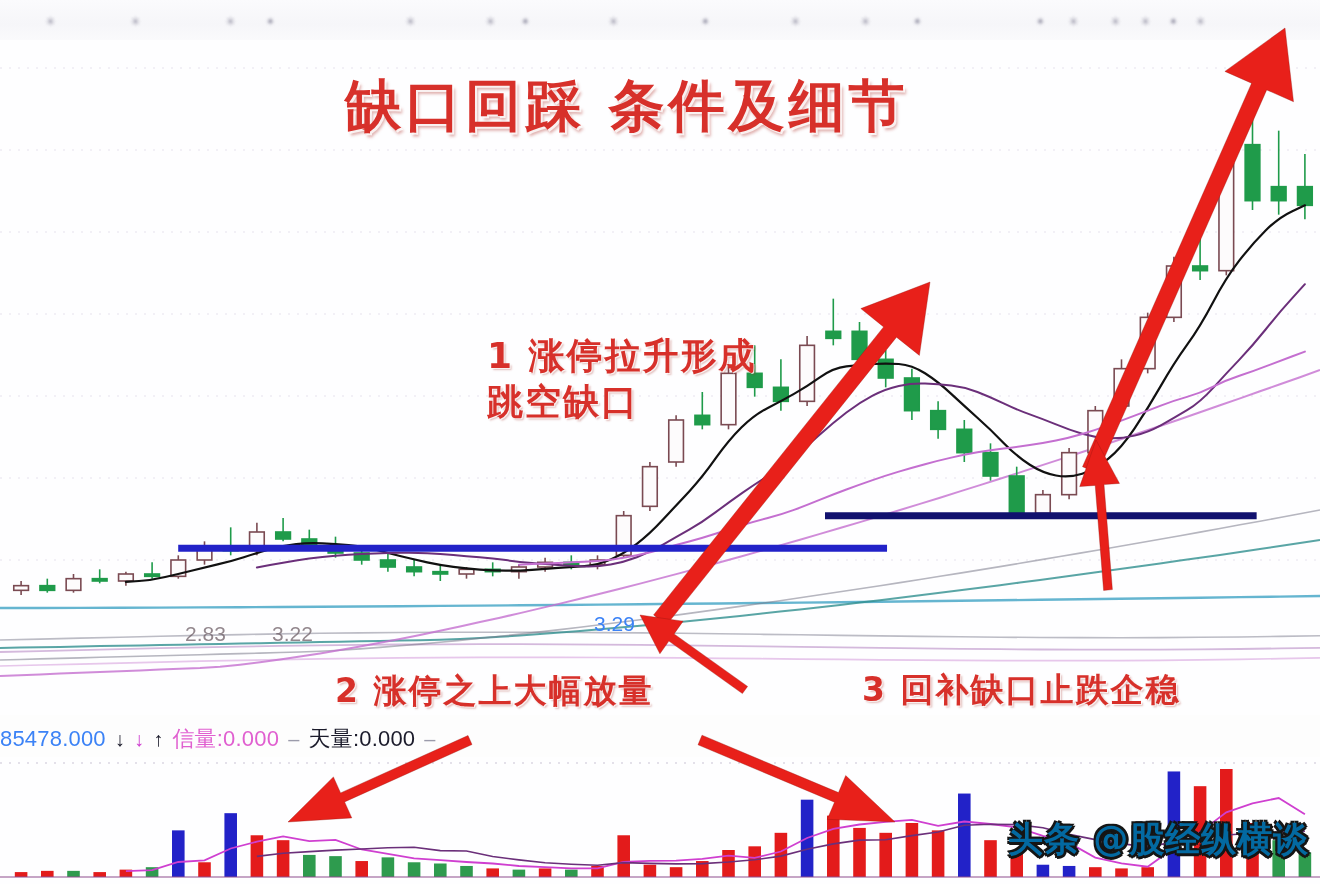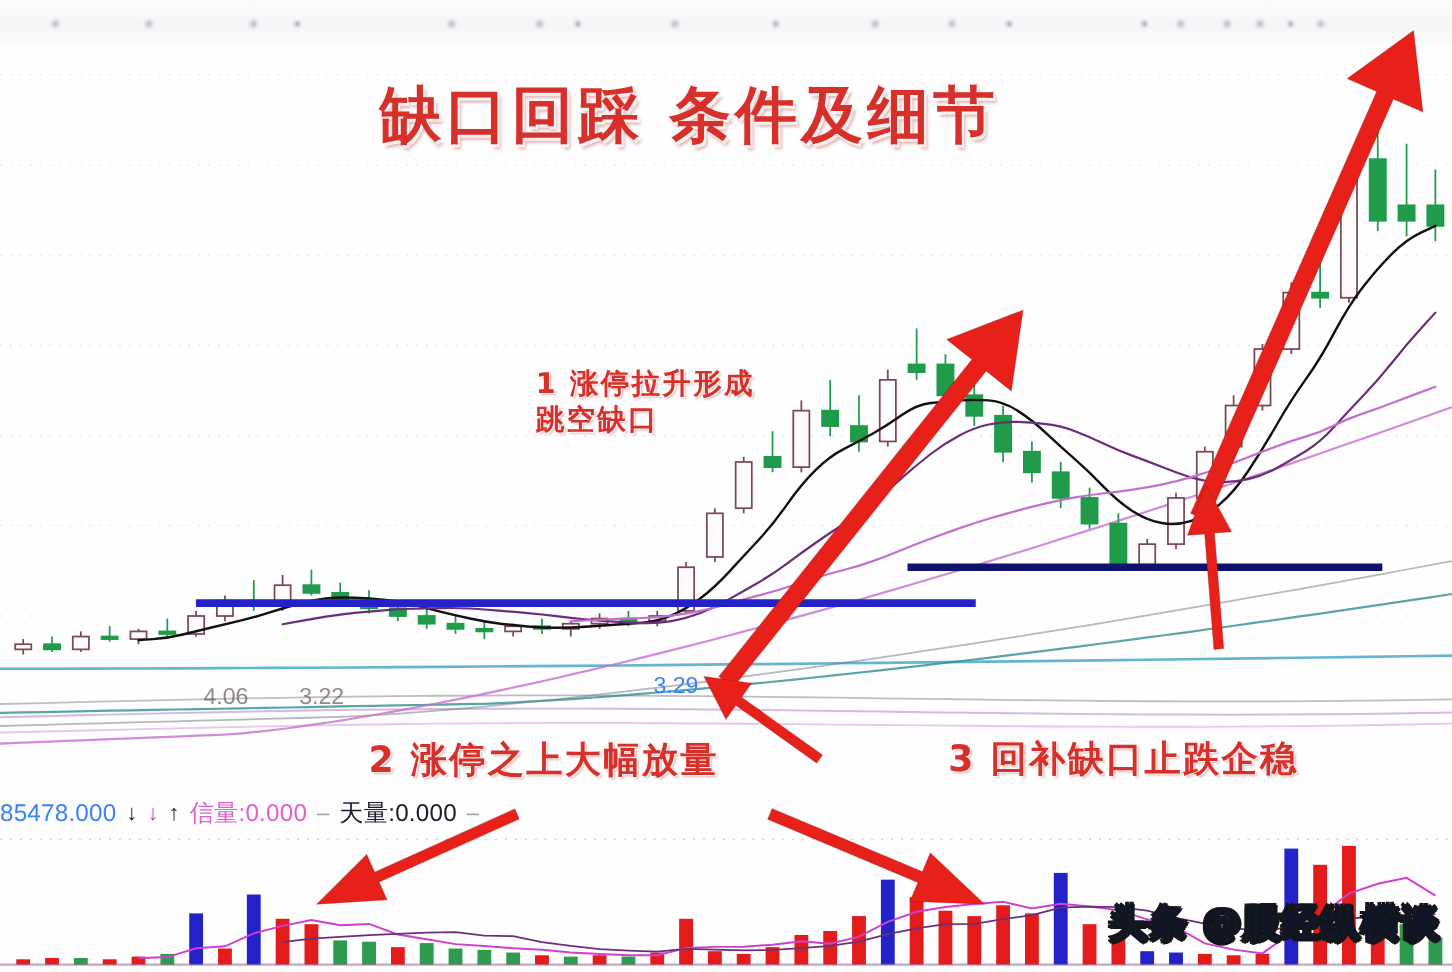--- a/index.html
+++ b/index.html
@@ -30,32 +30,32 @@
   .st-dark{color:#1b1b2b;}
   .arrow-gly{font-size:20px;}
 
   
   .anno{position:absolute;color:#d7302a;font-weight:700;
         font-family:"DejaVu Sans","Liberation Sans",sans-serif;
         text-shadow:1px 1px 0 rgba(255,255,255,.75),2px 2px 2px rgba(160,40,30,.30);
         white-space:pre;line-height:1.28;letter-spacing:2px;user-select:none;}
   #anno-title{left:345px;top:70px;font-size:56px;letter-spacing:4px;
               text-shadow:2px 2px 0 rgba(255,255,255,.8),3px 4px 3px rgba(170,35,25,.35);}
-  #anno-1{left:487px;top:333px;font-size:26px;}
+  #anno-1{left:487px;top:333px;font-size:36px;}
   #anno-2{left:335px;top:670px;font-size:33px;}
   #anno-3{left:862px;top:625px;font-size:33px;margin-top:44px;}
 
   
   .ptag{position:absolute;color:#3b82f6;font-size:21px;user-select:none;
         font-family:"Liberation Sans",sans-serif;}
   .ptag.faded{color:#6a5a62;opacity:.72;}
 
   
   .watermark{position:absolute;left:1008px;top:816px;font-size:35px;font-weight:700;
-             color:#0f172a;letter-spacing:1px;white-space:nowrap;
+             color:#0369a1;letter-spacing:1px;white-space:nowrap;
              font-family:"DejaVu Sans","Liberation Sans",sans-serif;
              text-shadow:
                -2px -2px 0 #151515, 2px -2px 0 #151515,
                -2px  2px 0 #151515, 2px  2px 0 #151515,
                 0px  3px 0 #151515, 3px 0px 0 #151515;
              user-select:none;}
 </style>
 </head>
 <body>
 
@@ -300,21 +300,21 @@
         </g>
         <path d="M 125.9 541.9 Q 125.9 541.9 139.0 541.0 Q 152.1 540.1 165.2 537.0 Q 178.3 534.0 191.4 530.7 Q 204.5 527.5 217.6 524.4 Q 230.7 521.4 243.8 517.2 Q 256.9 513.0 270.0 509.3 Q 283.1 505.5 296.2 504.1 Q 309.3 502.7 322.4 503.4 Q 335.5 504.1 348.6 505.1 Q 361.7 506.0 374.8 509.5 Q 387.9 513.0 401.0 516.3 Q 414.1 519.5 427.2 522.3 Q 440.3 525.1 453.4 526.8 Q 466.5 528.4 479.6 529.6 Q 492.7 530.7 505.8 530.7 Q 518.9 530.7 532.0 529.8 Q 545.1 528.9 558.2 527.9 Q 571.3 527.0 584.4 526.1 Q 597.5 525.1 610.6 519.5 Q 623.7 513.9 636.8 503.9 Q 649.9 493.9 663.0 479.6 Q 676.1 465.4 689.2 451.4 Q 702.3 437.4 715.4 418.7 Q 728.5 400.1 741.6 387.2 Q 754.7 374.4 767.8 367.9 Q 780.9 361.3 794.0 353.9 Q 807.1 346.4 820.2 337.1 Q 833.3 327.7 846.4 326.3 Q 859.5 324.9 872.6 324.0 Q 885.7 323.1 898.8 324.0 Q 911.9 324.9 925.0 333.3 Q 938.1 341.7 951.2 353.9 Q 964.3 366.0 977.4 377.7 Q 990.5 389.3 1003.6 402.9 Q 1016.7 416.4 1029.8 424.8 Q 1042.9 433.2 1056.0 435.5 Q 1069.1 437.9 1082.2 433.7 Q 1095.3 429.5 1108.4 418.7 Q 1121.5 408.0 1134.6 388.4 Q 1147.7 368.8 1160.8 345.9 Q 1173.9 323.1 1187.0 304.9 Q 1200.1 286.7 1213.2 261.9 Q 1226.3 237.2 1239.4 220.4 Q 1252.5 203.6 1265.6 190.5 Q 1278.7 177.5 1291.8 171.4 L 1304.9 165.3" fill="none" stroke="#111111" stroke-width="2.2" stroke-linecap="round"></path>
         <path d="M 256.9 527.5 Q 256.9 527.5 270.0 525.1 Q 283.1 522.8 296.2 520.6 Q 309.3 518.4 322.4 517.1 Q 335.5 515.8 348.6 514.8 Q 361.7 513.7 374.8 513.4 Q 387.9 513.0 401.0 512.8 Q 414.1 512.5 427.2 513.2 Q 440.3 513.9 453.4 515.1 Q 466.5 516.3 479.6 517.3 Q 492.7 518.4 505.8 520.1 Q 518.9 521.9 532.0 523.0 Q 545.1 524.2 558.2 525.1 Q 571.3 526.1 584.4 526.4 Q 597.5 526.8 610.6 524.6 Q 623.7 522.3 636.8 517.3 Q 649.9 512.3 663.0 504.7 Q 676.1 497.1 689.2 489.7 Q 702.3 482.2 715.4 472.4 Q 728.5 462.6 741.6 453.4 Q 754.7 444.2 767.8 435.9 Q 780.9 427.6 794.0 416.8 Q 807.1 405.9 820.2 394.2 Q 833.3 382.6 846.4 372.5 Q 859.5 362.5 872.6 355.6 Q 885.7 348.7 898.8 345.9 Q 911.9 343.1 925.0 343.6 Q 938.1 344.1 951.2 345.5 Q 964.3 346.9 977.4 352.0 Q 990.5 357.1 1003.6 363.4 Q 1016.7 369.7 1029.8 374.4 Q 1042.9 379.1 1056.0 384.4 Q 1069.1 389.8 1082.2 393.8 Q 1095.3 397.7 1108.4 398.2 Q 1121.5 398.7 1134.6 395.6 Q 1147.7 392.6 1160.8 385.4 Q 1173.9 378.1 1187.0 370.2 Q 1200.1 362.3 1213.2 347.8 Q 1226.3 333.3 1239.4 319.6 Q 1252.5 305.8 1265.6 289.5 Q 1278.7 273.1 1291.8 258.7 L 1304.9 244.2" fill="none" stroke="#6b2f7a" stroke-width="2" stroke-linecap="round"></path>
         <path d="M 518.9 524.7 Q 518.9 524.7 532.0 524.1 Q 545.1 523.5 558.2 522.9 Q 571.3 522.2 584.4 521.8 Q 597.5 521.3 610.6 519.7 Q 623.7 518.0 636.8 515.3 Q 649.9 512.7 663.0 508.7 Q 676.1 504.8 689.2 501.5 Q 702.3 498.1 715.4 493.8 Q 728.5 489.4 741.6 485.4 Q 754.7 481.3 767.8 478.0 Q 780.9 474.7 794.0 469.9 Q 807.1 465.1 820.2 459.7 Q 833.3 454.3 846.4 449.5 Q 859.5 444.6 872.6 440.1 Q 885.7 435.5 898.8 431.6 Q 911.9 427.7 925.0 424.2 Q 938.1 420.6 951.2 417.6 Q 964.3 414.5 977.4 412.2 Q 990.5 409.9 1003.6 408.4 Q 1016.7 407.0 1029.8 405.1 Q 1042.9 403.3 1056.0 400.6 Q 1069.1 397.8 1082.2 394.0 Q 1095.3 390.1 1108.4 385.4 Q 1121.5 380.6 1134.6 375.6 Q 1147.7 370.7 1160.8 365.6 Q 1173.9 360.6 1187.0 356.9 Q 1200.1 353.2 1213.2 346.6 Q 1226.3 340.1 1239.4 335.8 Q 1252.5 331.5 1265.6 326.4 Q 1278.7 321.4 1291.8 316.5 L 1304.9 311.6" fill="none" stroke="#c46fd0" stroke-width="2" stroke-linecap="round"></path>
         <line x1="825" y1="475.6666666666667" x2="1256.6399999999999" y2="475.6666666666667" stroke="#11116e" stroke-width="7" stroke-linecap="butt"></line>
         <line x1="178.20000000000002" y1="508.33333333333337" x2="887.0400000000001" y2="508.33333333333337" stroke="#2222c8" stroke-width="7" stroke-linecap="butt"></line>
       </svg>
   </div>
 
   <div class="ptag" id="tag-gap" style="left:594px;top:612px;">3.29</div>
-  <div class="ptag faded" id="tag-a" style="left:185px;top:622px;">4.06</div>
+  <div class="ptag faded" id="tag-a" style="left:185px;top:622px;">2.83</div>
   <div class="ptag faded" id="tag-b" style="left:256px;top:622px;margin-left:16px;">3.22</div>
 
   <div class="statusline">
     <span class="st-black">85478.000</span>
     <span class="st-dark arrow-gly">↓</span>
     <span class="st-magenta arrow-gly">↓</span>
     <span class="st-dark arrow-gly">↑</span>
     <span class="st-pink">信量:0.000</span>
     <span class="st-gray arrow-gly">–</span>
     <span class="st-dark">天量:0.000</span>

